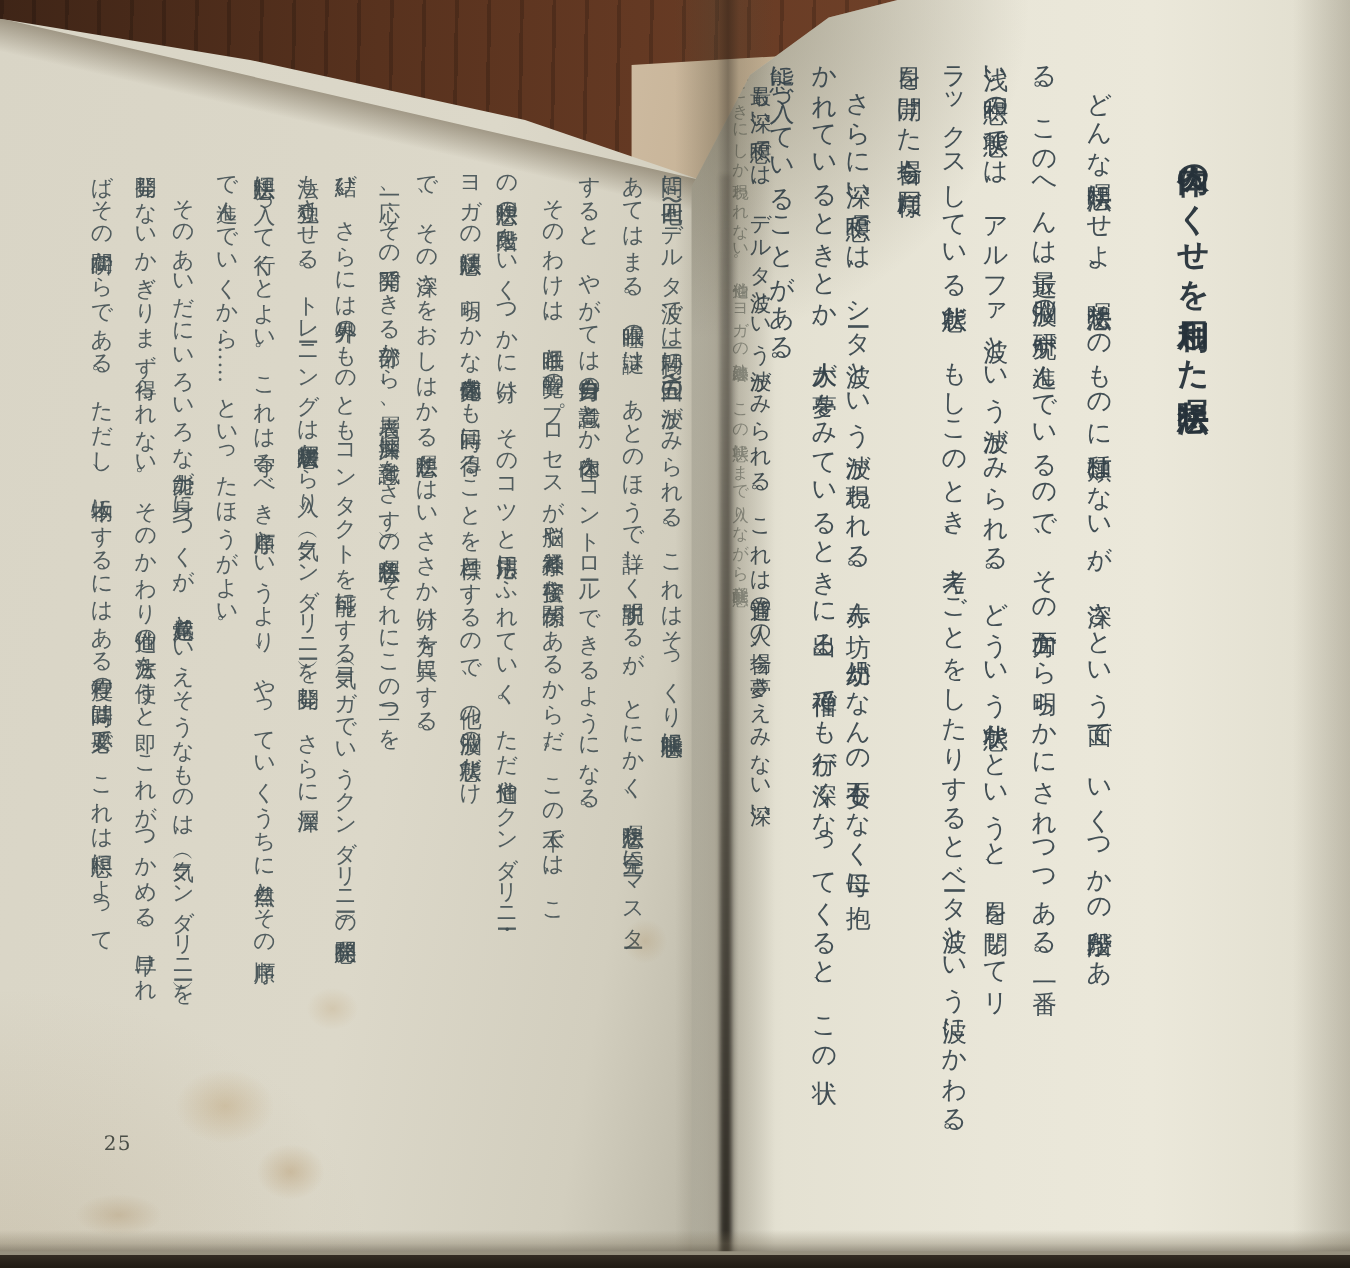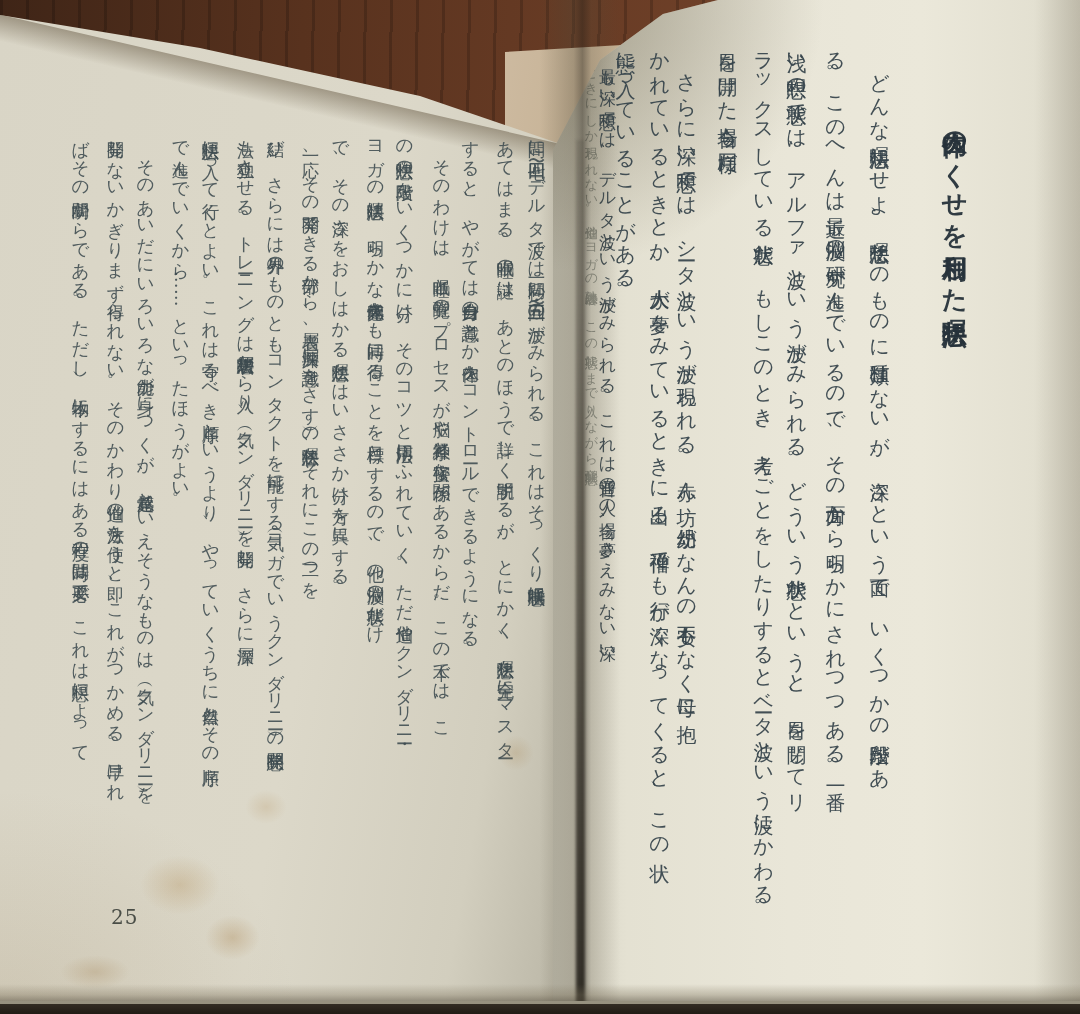--- a/index.html
+++ b/index.html
@@ -46,21 +46,21 @@
 
   
   .vcol{position:absolute;writing-mode:vertical-rl;text-orientation:mixed;
     white-space:nowrap;line-height:1;color:rgba(52,66,74,.92);}
   .page-left .vcol{color:rgba(62,75,80,.88);}
   .curve-col{opacity:.82;filter:blur(.3px);}
   .gutter-col{opacity:.48;filter:blur(.5px);color:#3c443e;}
   .chapter-title{position:absolute;writing-mode:vertical-rl;text-orientation:mixed;
     white-space:nowrap;line-height:1;left:389px;top:112px;font-size:25px;font-weight:700;
     letter-spacing:1.6px;color:rgba(38,50,58,.95);}
-  .page-number{position:absolute;left:111px;top:905px;font-size:20px;
+  .page-number{position:absolute;left:83px;top:905px;font-size:16px;
     letter-spacing:1px;color:rgba(58,62,56,.9);}
 
   
   .spot{position:absolute;border-radius:50%;pointer-events:none;}
   .s1{left:140px;top:855px;width:80px;height:60px;
       background:radial-gradient(ellipse,rgba(168,124,60,.25),rgba(168,124,60,0) 70%);}
   .s2{left:205px;top:915px;width:55px;height:45px;
       background:radial-gradient(ellipse,rgba(160,116,56,.28),rgba(160,116,56,0) 70%);}
   .s3{left:245px;top:790px;width:42px;height:34px;
       background:radial-gradient(ellipse,rgba(168,124,60,.18),rgba(168,124,60,0) 70%);}

